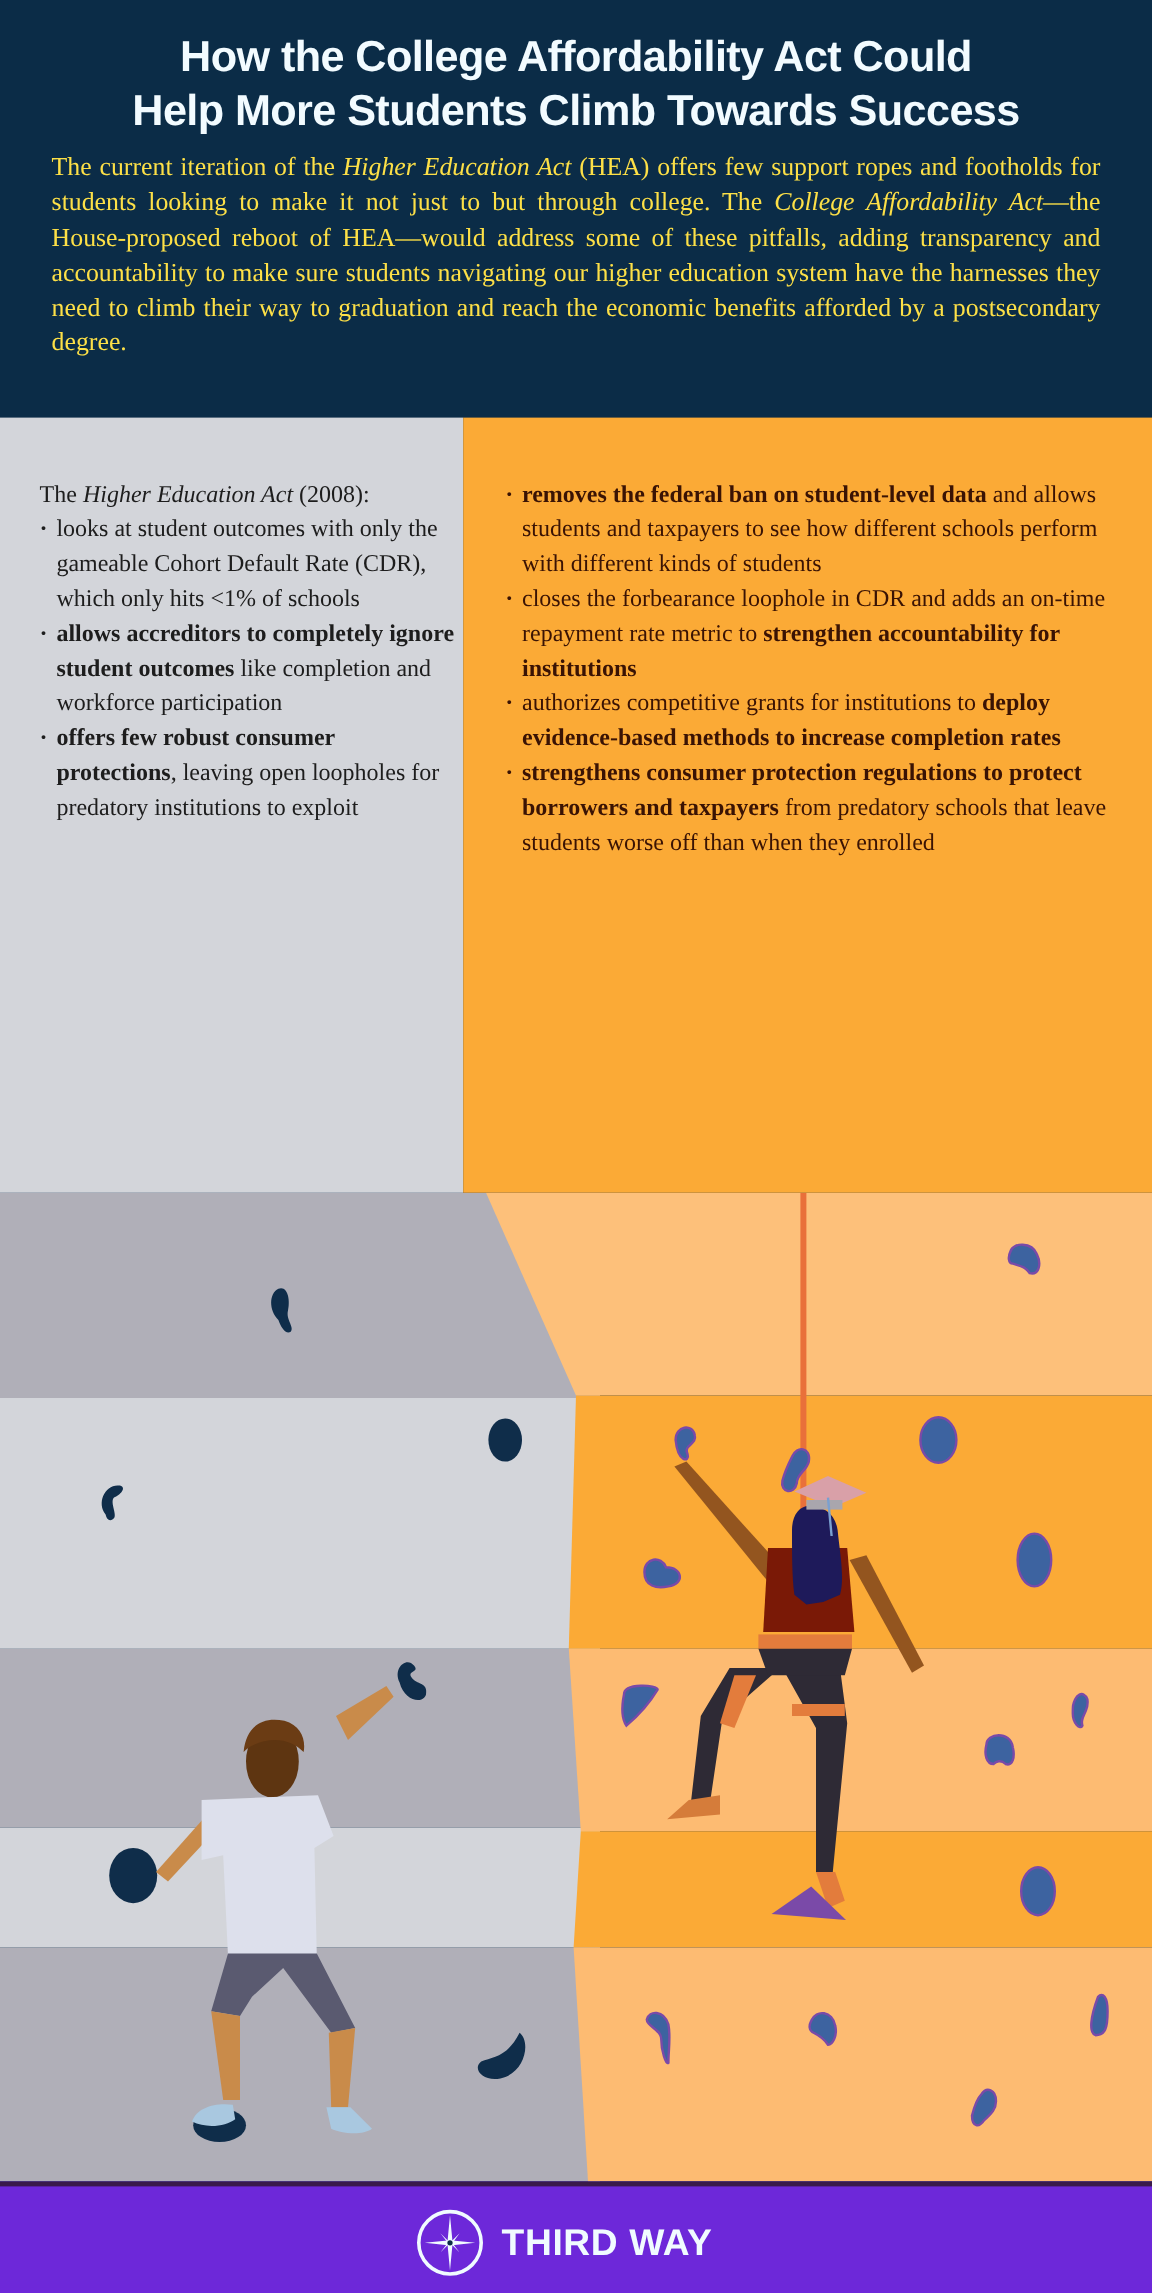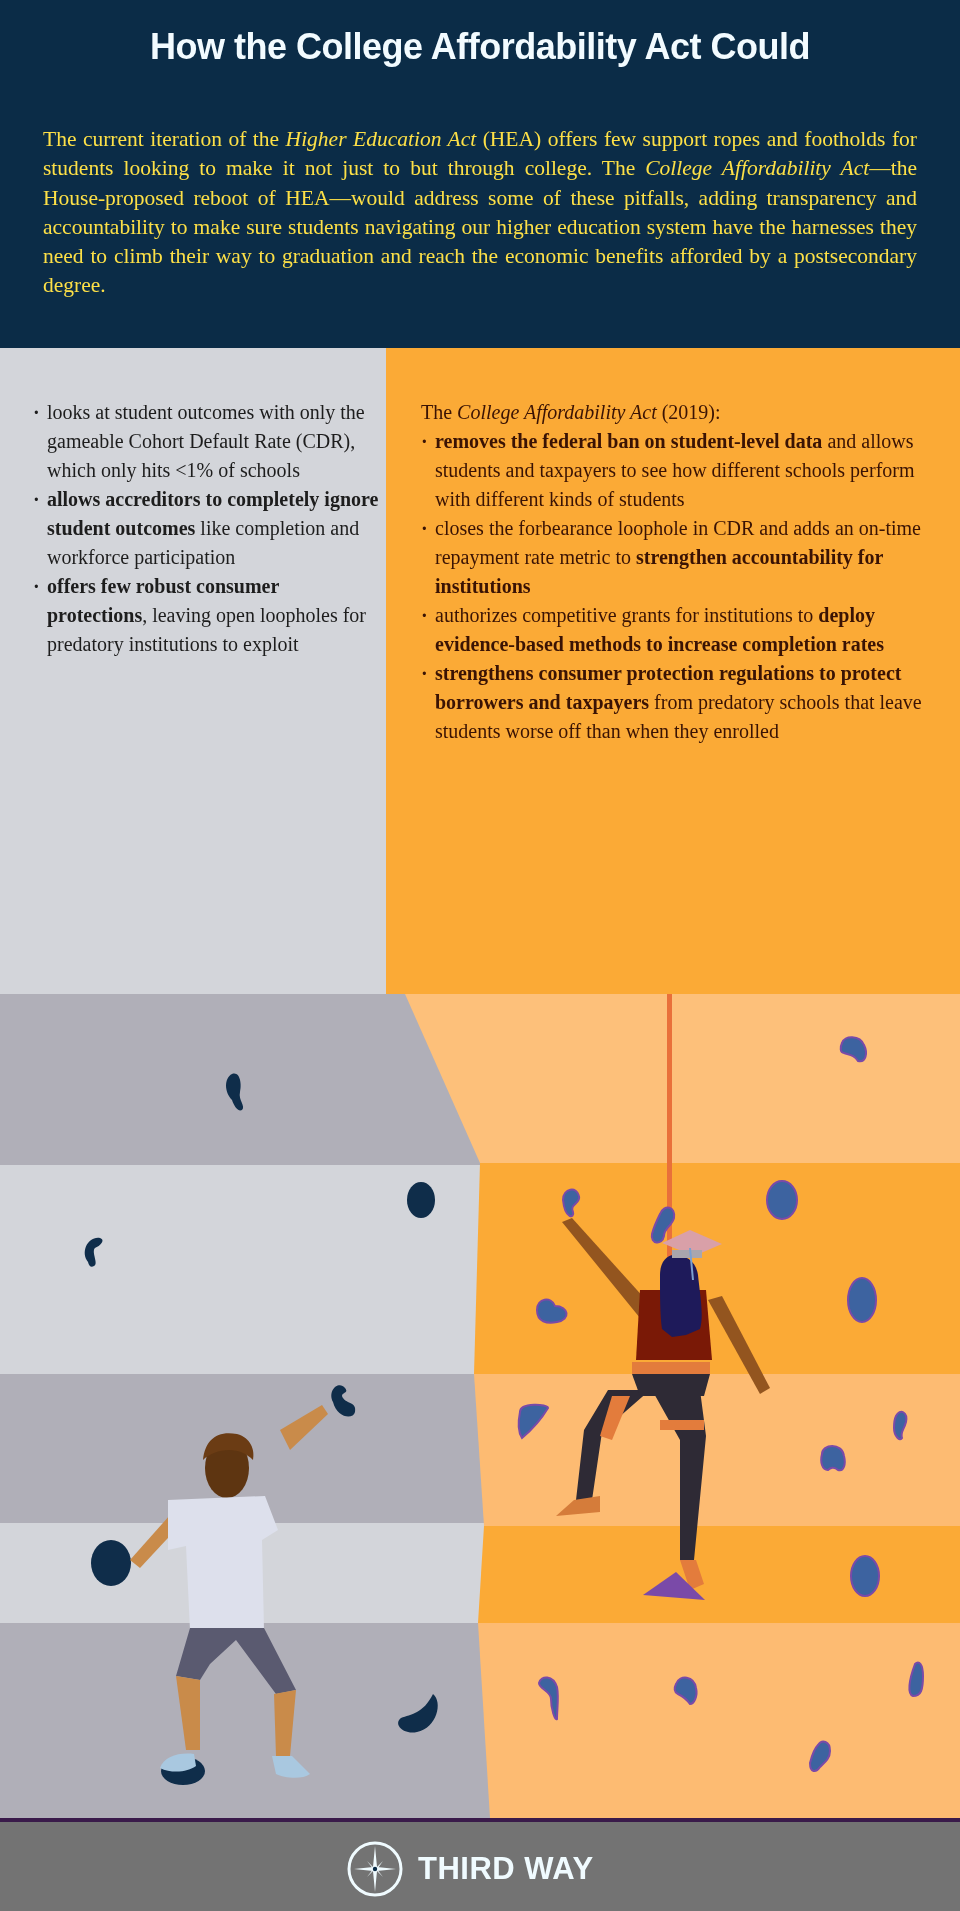--- a/index.html
+++ b/index.html
@@ -31,52 +31,53 @@
   }
   .col.left { left: 33px; top: 398px; width: 350px; color: #1d1d1d; }
   .col.right { left: 421px; top: 398px; width: 520px; color: #3a1304; }
   .col .heading { display: block; }
   .col ul { list-style: none; }
   .col li { position: relative; padding-left: 14px; }
   .col li::before { content: "·"; position: absolute; left: 0; top: 0; font-weight: 700; }
   .col b { font-weight: 700; }
   .scene { position: absolute; left: 0; top: 994px; width: 960px; height: 824px; }
   .footer {
-    position: absolute; left: 0; top: 1818px; width: 960px; height: 93px; background: #737373;
+    position: absolute; left: 0; top: 1818px; width: 960px; height: 93px; background: #6d28d9;
     border-top: 4px solid #3a1a4a;
   }
   .logo { position: absolute; left: 346px; top: 18px; height: 58px; display: flex; align-items: center; }
   .logo-text {
     margin-left: 14px; font-family: "Liberation Sans", "DejaVu Sans", sans-serif; font-weight: 700;
     font-size: 31px; letter-spacing: 0.5px; color: #f0fbff;
   }
 </style>
 </head>
 <body>
 
 <div class="header">
   <h1 class="title">
     <span>How the College Affordability Act Could</span><br>
+    <span>Help More Students Climb Towards Success</span>
   </h1>
   <p class="intro"><span>The current iteration of the </span><i>Higher Education Act</i><span> (HEA) offers few support ropes and footholds for students looking to make it not just to but through college. The </span><i>College Affordability Act</i><span>—the House-proposed reboot of HEA—would address some of these pitfalls, adding transparency and accountability to make sure students navigating our higher education system have the harnesses they need to climb their way to graduation and reach the economic benefits afforded by a postsecondary degree.</span></p>
 </div>
 
 <div class="panel-left"></div>
 <div class="panel-right"></div>
 
 <div class="col left">
+  <span class="heading"><span>The </span><i>Higher Education Act</i><span> (2008):</span></span>
   <ul>
     <li><span>looks at student outcomes with only the gameable Cohort Default Rate (CDR), which only hits &lt;1% of schools</span></li>
     <li><b>allows accreditors to completely ignore student outcomes</b><span> like completion and workforce participation</span></li>
     <li><b>offers few robust consumer protections</b><span>, leaving open loopholes for predatory institutions to exploit</span></li>
   </ul>
 </div>
 
 <div class="col right">
-  <span class="heading"><span>The </span><i>College Affordability Act</i><span> (2019):</span></span>
   <ul>
     <li><b>removes the federal ban on student-level data</b><span> and allows students and taxpayers to see how different schools perform with different kinds of students</span></li>
     <li><span>closes the forbearance loophole in CDR and adds an on-time repayment rate metric to </span><b>strengthen accountability for institutions</b></li>
     <li><span>authorizes competitive grants for institutions to </span><b>deploy evidence-based methods to increase completion rates</b></li>
     <li><b>strengthens consumer protection regulations to protect borrowers and taxpayers</b><span> from predatory schools that leave students worse off than when they enrolled</span></li>
   </ul>
 </div>
 
 <svg class="scene" viewBox="0 994 960 824" width="960" height="824">
 

